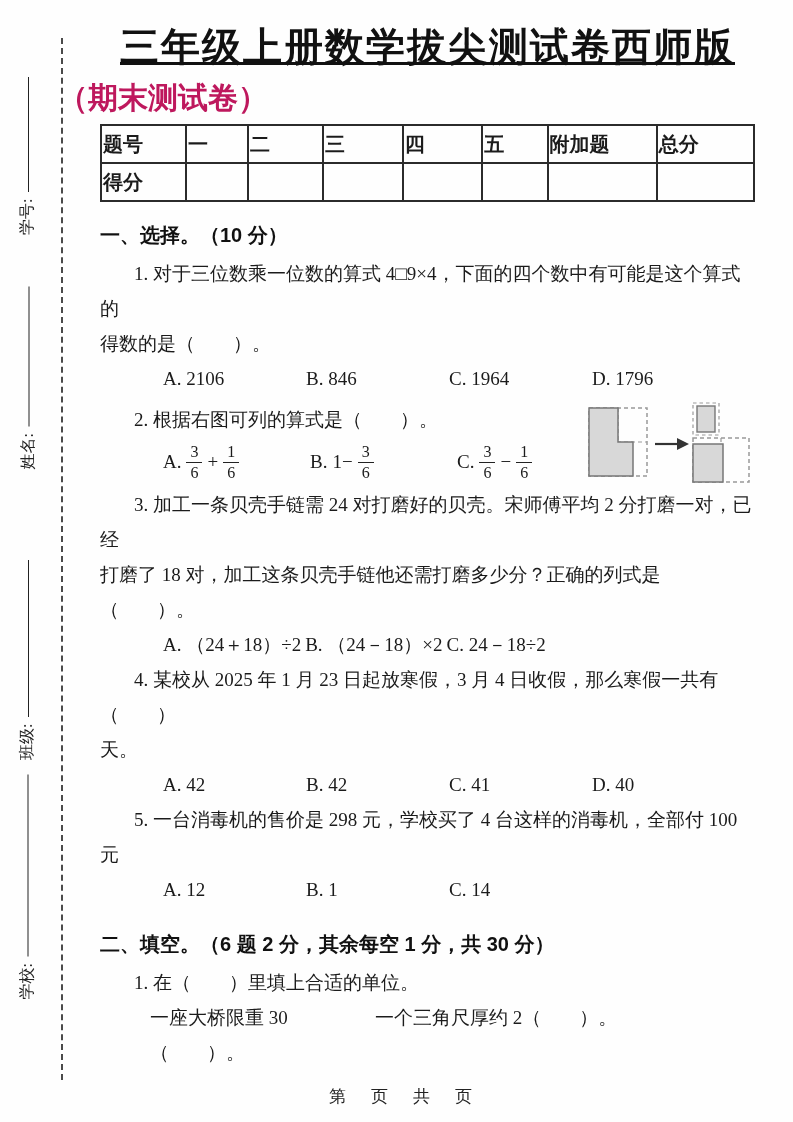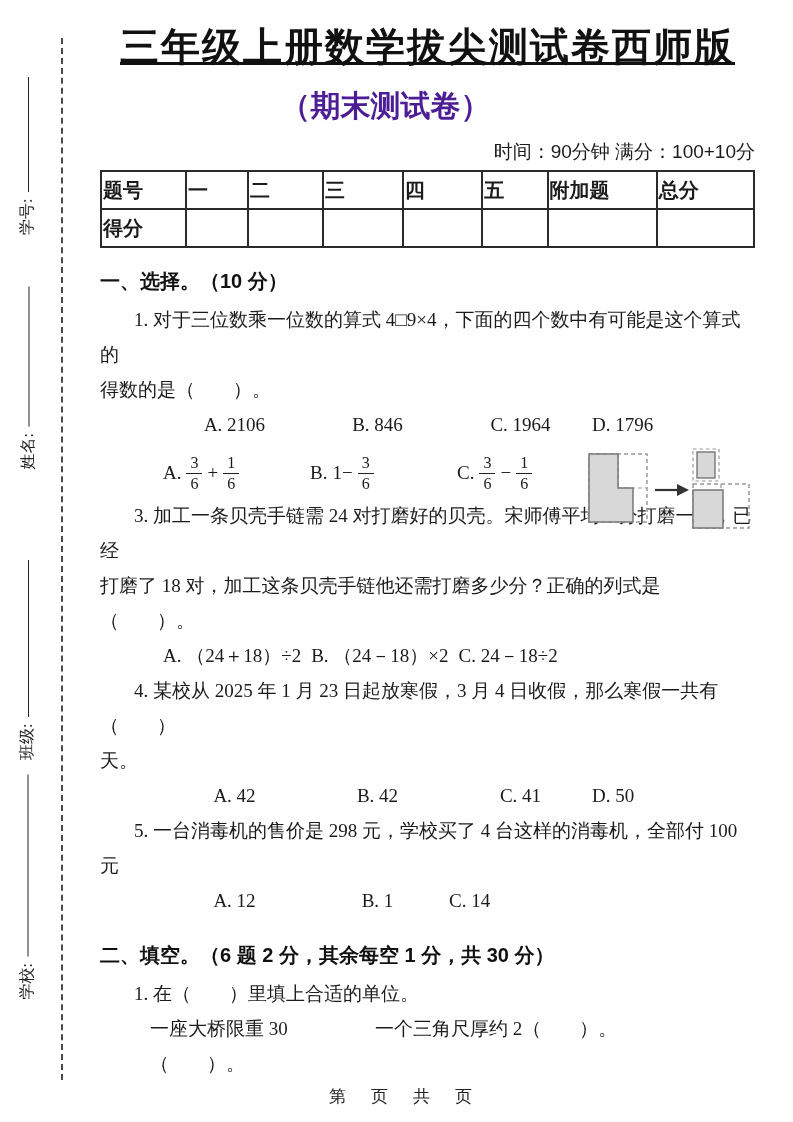--- a/index.html
+++ b/index.html
@@ -23,41 +23,41 @@
   .si-2 { width:183px; top:365px;  left:-64px; }
   .si-3 { width:200px; top:647px;  left:-73px; }
   .si-4 { width:225px; top:874px;  left:-86px; }
   
   .content { margin:0 38px 0 100px; padding-top:24px; }
   h1.title {
     margin:0; text-align:center; letter-spacing:2px;
     font:700 39px/46px "Liberation Sans", sans-serif; color:#111;text-decoration:underline;
   }
   h2.subtitle {
-    margin:16px 0 0; text-align:center; position:relative; left:-42px;
-    font:700 30px/40px "Liberation Sans", sans-serif; color:#4c1d95;
+    margin:8px 0 0; position:relative; left:-42px;
+    font:700 30px/40px "Liberation Sans", sans-serif; color:#be185d;
   }
   .meta {
     margin-top:14px; text-align:right;
     font:19px/24px "Liberation Sans", sans-serif;
   }
   table.score {
     width:100%; border-collapse:collapse; margin-top:6px;
     border:2.5px solid #242424;
   }
   table.score th, table.score td { border:2px solid #2b2b2b; height:34px; text-align:left; }
   table.score th { font:700 20px "Liberation Sans", sans-serif; }
   h3.sec {
     margin:18px 0 6px; font:700 20px/30px "Liberation Sans", sans-serif; color:#111;
   }
   p.line { margin:0; font:19px/35px "Liberation Serif", serif; }
   .indent { text-indent:34px; }
   .opts { display:flex; padding-left:63px; font:19px/35px "Liberation Serif", serif; }
-  .opts .o4 { width:143px;text-align:center; }
-  .opts.tight { gap:10px; }
+  .opts .o4 { width:143px; }
+  .opts.tight { gap:4px; }
   
   .frac-row { display:flex; align-items:center; padding-left:63px; height:50px;
               font:19px "Liberation Serif", serif; }
   .frac-row .fopt { width:147px; display:flex; align-items:center; gap:5px; }
   .frac { display:inline-block; text-align:center; font-size:16px; line-height:1.1; }
   .frac .fn { display:block; border-bottom:1.4px solid #222; padding:0 4px 1px; }
   .frac .fd { display:block; padding-top:1px; }
   .q2wrap { position:relative; }
   .fig { position:absolute; right:0; top:0; }
   
@@ -87,21 +87,20 @@
 </div>
 <div class="side-item si-4">
   <span>学校:</span>
   <span class="side-blank"></span>
 </div>
 
 <div class="content">
 
   <h1 class="title">三年级上册数学拔尖测试卷西师版</h1>
   <h2 class="subtitle">（期末测试卷）</h2>
-  <div class="meta">时间：90分钟  满分：100+10分</div>
 
   <table class="score">
     <colgroup>
       <col style="width:13%">
         <col style="width:9.5%">
         <col style="width:11.5%">
         <col style="width:12.2%">
       <col style="width:12.2%">
         <col style="width:10%">
         <col style="width:16.7%">
@@ -138,20 +137,21 @@
     <p class="line">得数的是（　　）。</p>
     <div class="opts">
       <span class="o4">A. 2106</span>
       <span class="o4">B. 846</span>
       <span class="o4">C. 1964</span>
       <span>D. 1796</span>
     </div>
   </div>
 
   <div class="q2wrap" style="margin-top:6px;">
+    <p class="line indent">2. 根据右图可列的算式是（　　）。</p>
     <div class="frac-row">
       <span class="fopt">
         <span>A.</span>
         <span class="frac">
           <span class="fn">3</span>
           <span class="fd">6</span>
         </span>
         <span>+</span>
         <span class="frac">
           <span class="fn">1</span>
@@ -207,21 +207,21 @@
     </div>
   </div>
 
   <div>
     <p class="line indent">4. 某校从 2025 年 1 月 23 日起放寒假，3 月 4 日收假，那么寒假一共有（　　）</p>
     <p class="line">天。</p>
     <div class="opts">
       <span class="o4">A. 42</span>
       <span class="o4">B. 42</span>
       <span class="o4">C. 41</span>
-      <span>D. 50</span>
+      <span>D. 40</span>
     </div>
   </div>
 
   <div>
     <p class="line indent">5. 一台消毒机的售价是 298 元，学校买了 4 台这样的消毒机，全部付 100 元</p>
     <div class="opts">
       <span class="o4">A. 12</span>
       <span class="o4">B. 1</span>
       <span>C. 14</span>
     </div>

